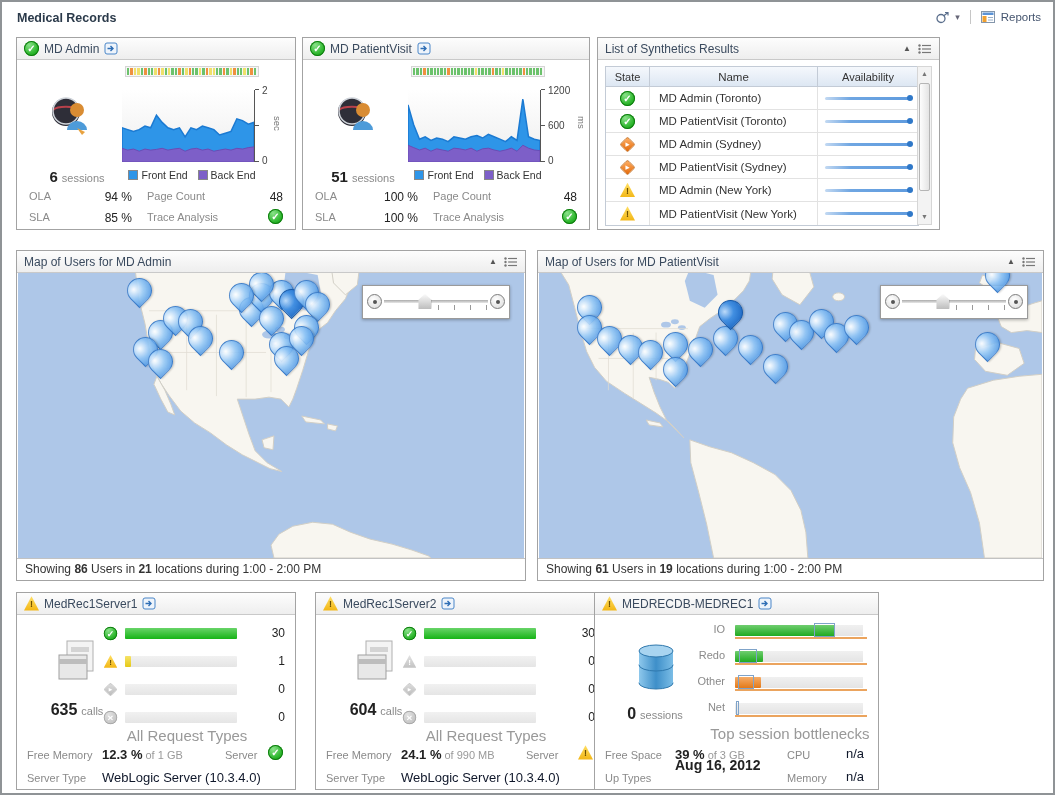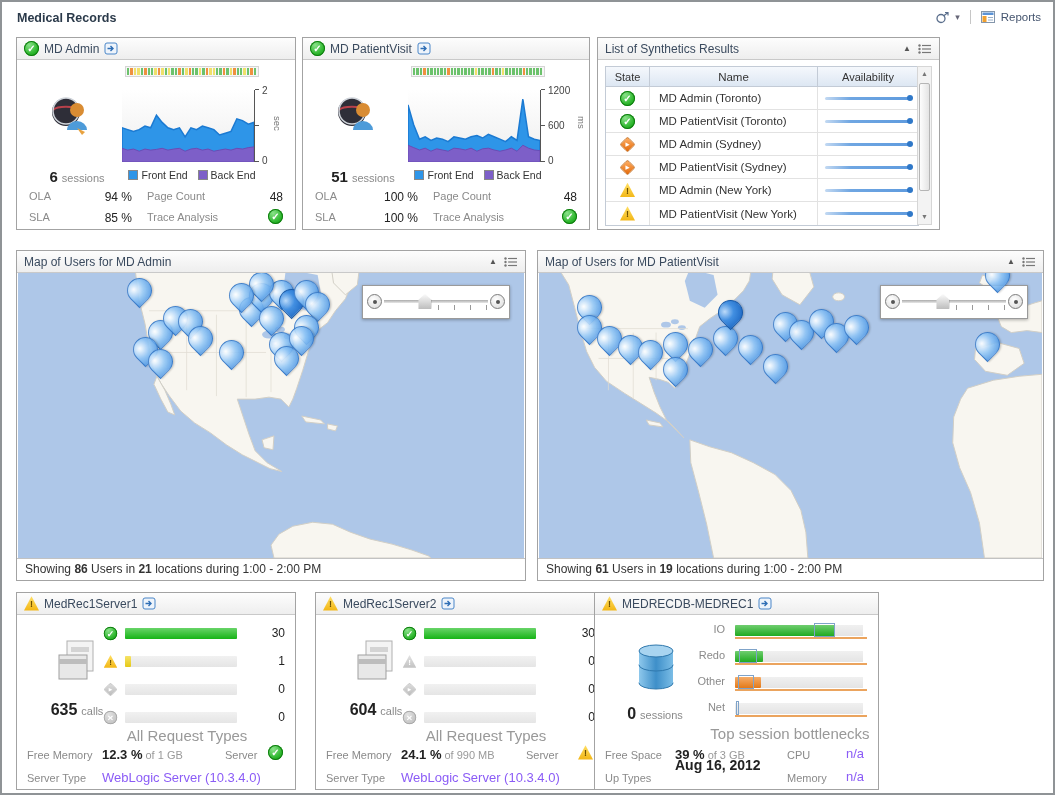--- a/index.html
+++ b/index.html
@@ -113,21 +113,21 @@
   .req-row{position:absolute;left:0;right:0;height:16px;}
   .req-row .sticon{position:absolute;left:86px;top:1px;transform:scale(.9);}
   .req-row .st-fatal,.req-row .st-fatal-gray{transform:rotate(45deg) scale(.66);}
   .bar-track{position:absolute;left:108px;top:3px;width:112px;height:11px;background:linear-gradient(#f1f1f1,#e5e5e5);border-radius:1px;}
   .bar-fill{position:absolute;left:0;top:0;bottom:0;border-radius:1px;}
   .req-val{position:absolute;right:10px;top:1px;width:34px;text-align:right;font-size:12px;color:#222;}
   .caption{position:absolute;font-size:15px;color:#999;text-align:center;}
   .kv-lab{position:absolute;font-size:11px;color:#8a8a8a;}
   .kv-big{position:absolute;font-size:13px;color:#222;font-weight:bold;}
   .kv-sub{font-size:11px;color:#999;font-weight:normal;margin-left:3px;}
-  .kv-val{position:absolute;font-size:13px;color:#8b5cf6;}
+  .kv-val{position:absolute;font-size:13px;color:#0f172a;}
   .srv-icon{position:absolute;left:38px;top:46px;}
   .db-icon{position:absolute;left:40px;top:50px;}
   .db-row{position:absolute;left:0;right:0;height:16px;}
   .db-lab{position:absolute;left:88px;width:42px;text-align:right;font-size:11px;color:#8a8a8a;top:0;}
   .db-track{position:absolute;left:140px;top:2px;width:128px;height:11px;background:linear-gradient(#f0f0f0,#e4e4e4);}
   .db-track::after{content:"";position:absolute;left:0;right:-4px;bottom:-3px;height:2px;background:#eba45e;}
   .db-marker{position:absolute;top:-2px;height:14px;border:1px solid #7fa3c9;background:transparent;}
 </style>
 </head>
 <body>

